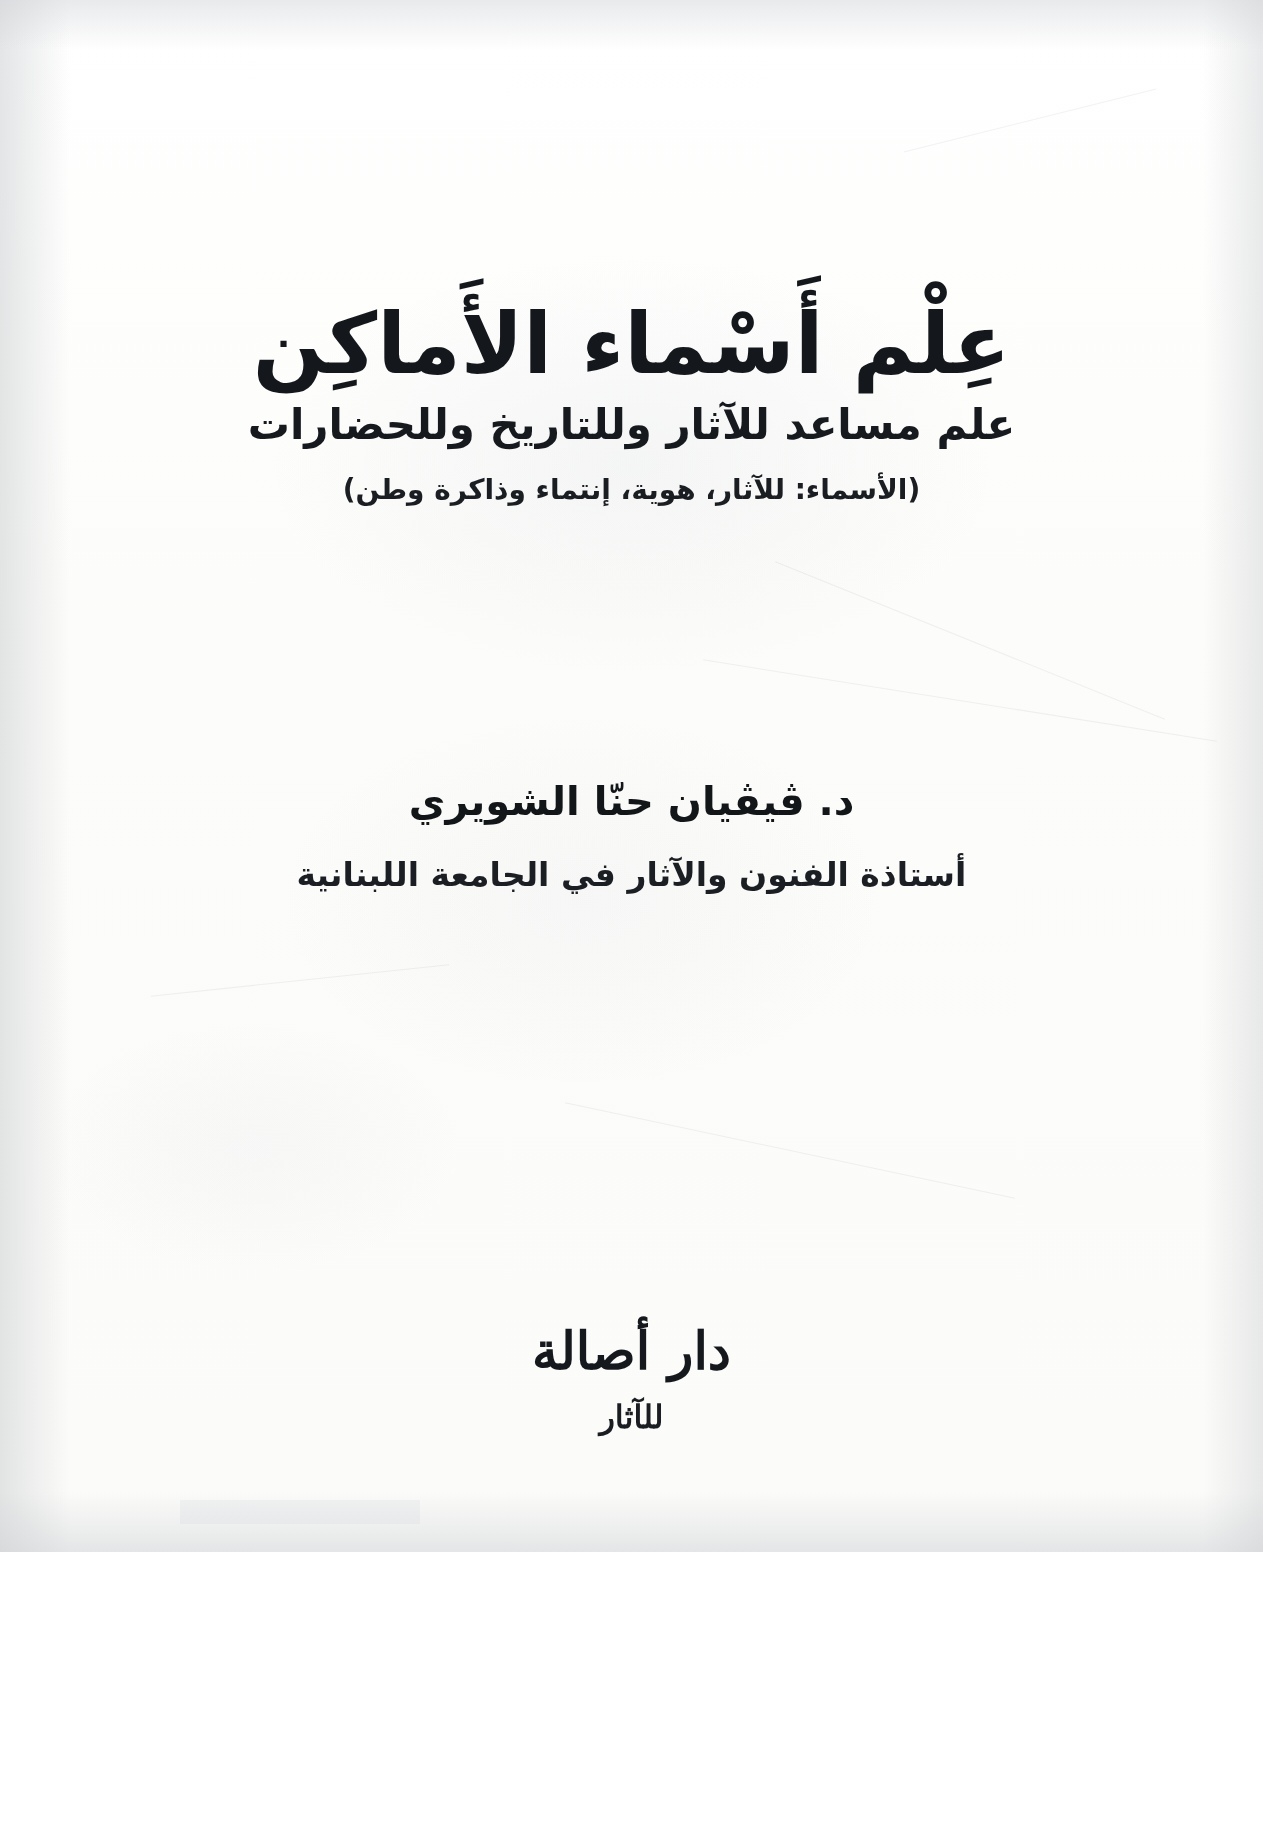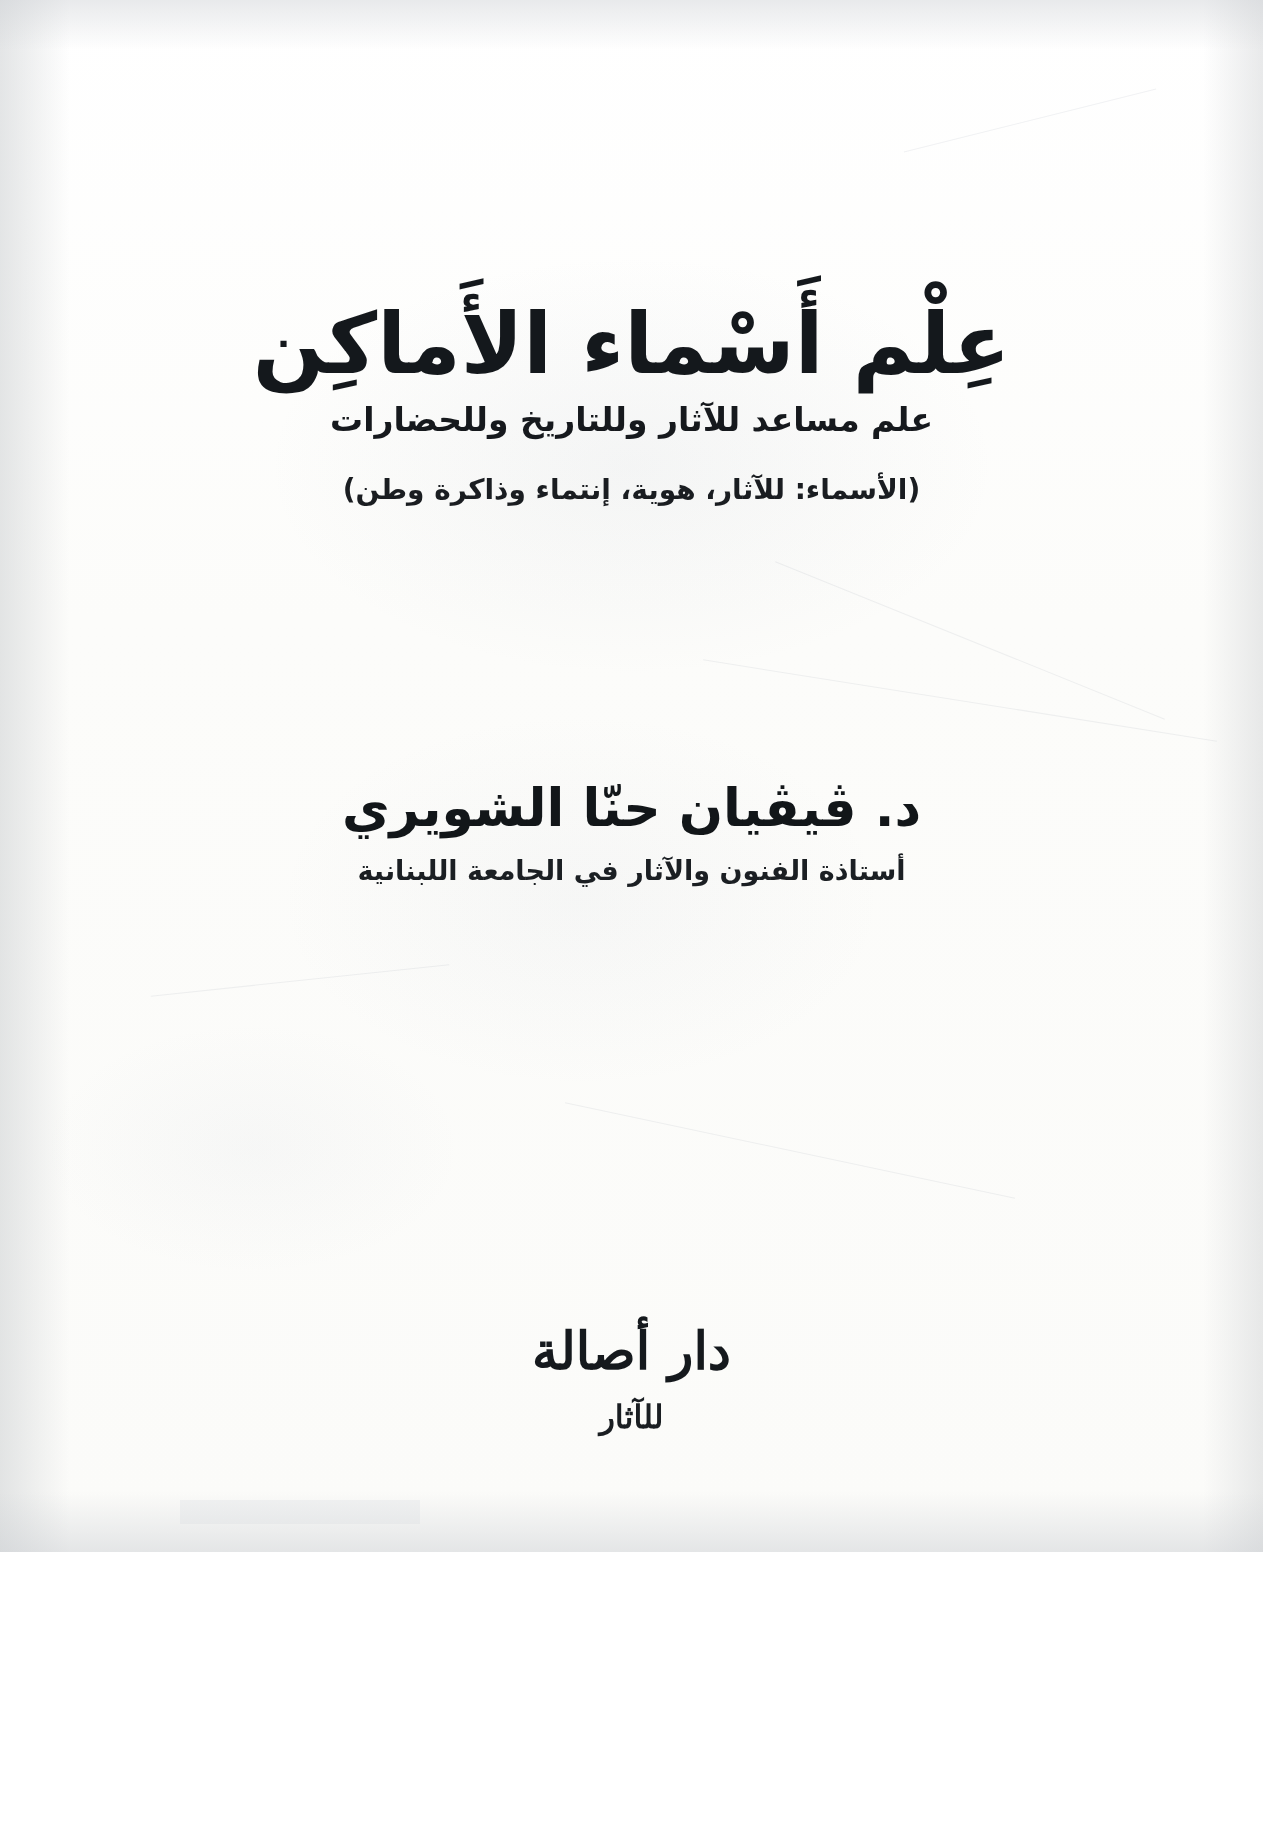--- a/index.html
+++ b/index.html
@@ -83,51 +83,51 @@
     color: #14181c;
     letter-spacing: 0px;
   }
 
   .subtitle-1 {
     position: absolute;
     top: 400px;
     left: 0;
     right: 0;
     font-weight: bold;
-    font-size: 33px;
+    font-size: 42px;
     color: #16191d;
   }
 
   .subtitle-2 {
     position: absolute;
     top: 473px;
     left: 0;
     right: 0;
     font-weight: bold;
     font-size: 28px;
     color: #1a1d21;
   }
 
   .author {
     position: absolute;
     top: 778px;
     left: 0;
     right: 0;
     font-weight: bold;
-    font-size: 52px;
+    font-size: 40px;
     color: #121619;
   }
 
   .author-role {
     position: absolute;
     top: 855px;
     left: 0;
     right: 0;
     font-weight: bold;
-    font-size: 27px;
+    font-size: 33px;
     color: #1b1f23;
   }
 
   .publisher {
     position: absolute;
     top: 1320px;
     left: 0;
     right: 0;
     font-family: "DejaVu Serif", "Liberation Serif", serif;
     font-weight: bold;

